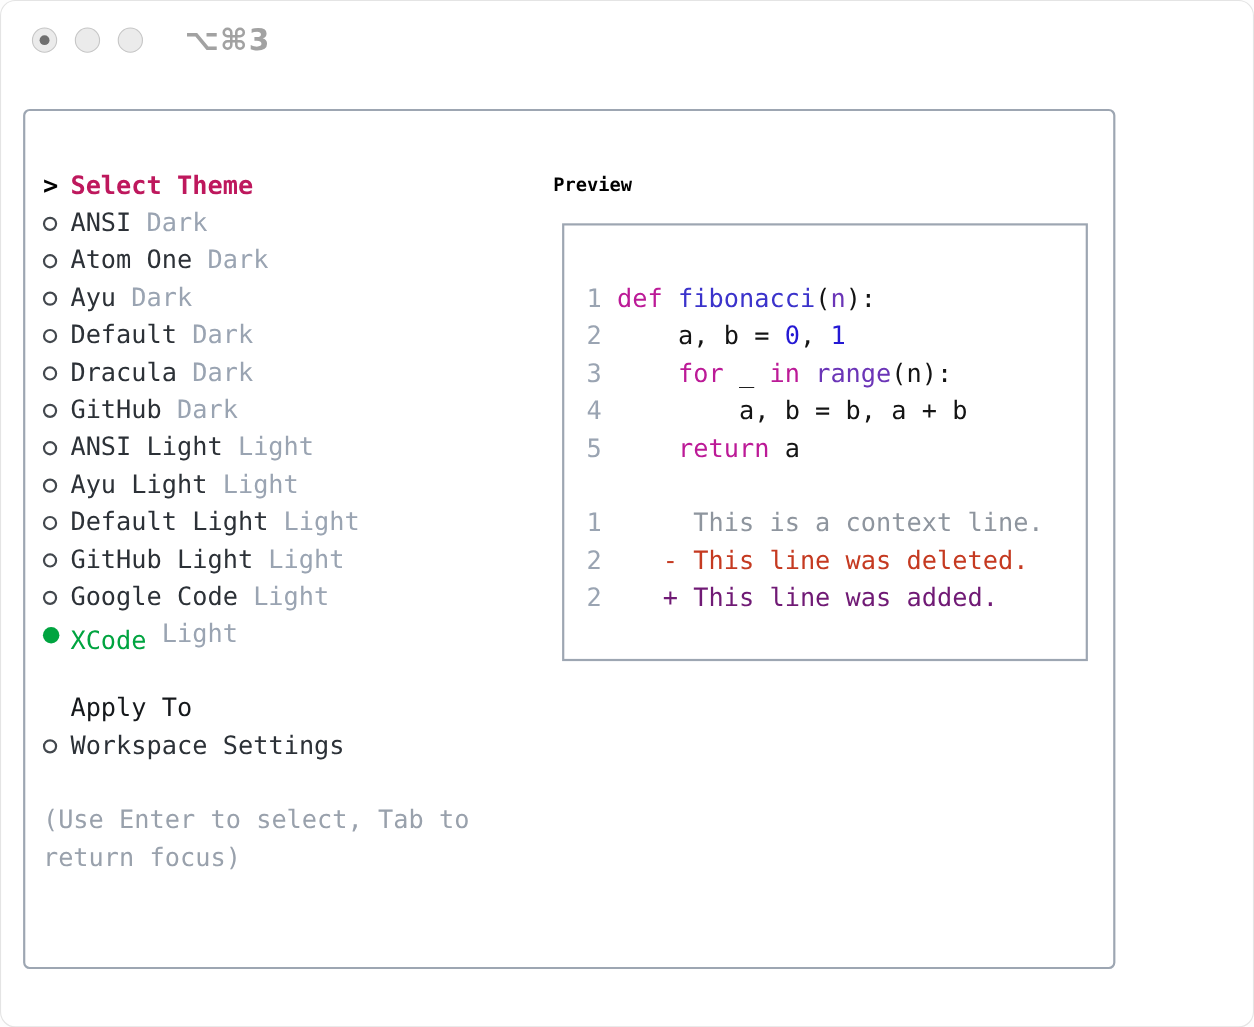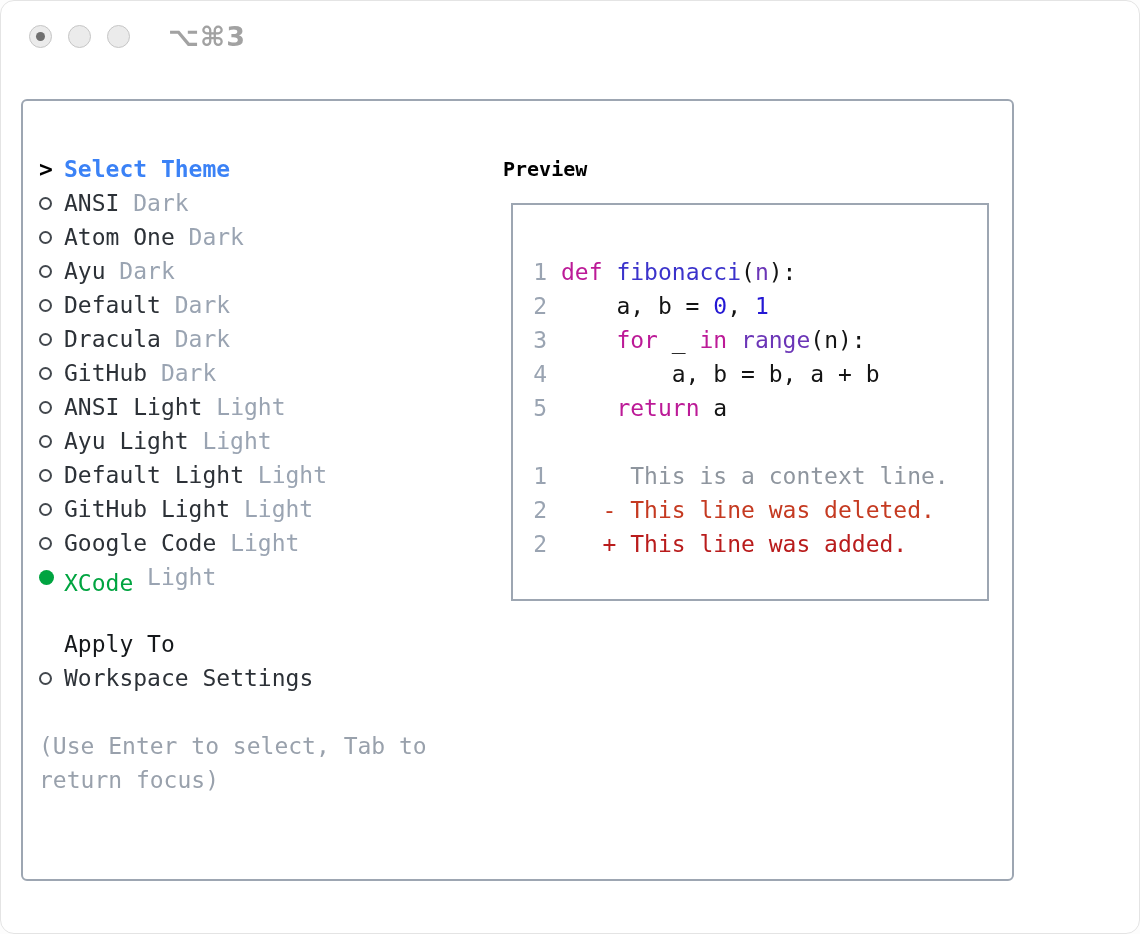--- a/index.html
+++ b/index.html
@@ -16,39 +16,39 @@
   
   .panel{position:absolute;left:20px;top:98px;width:993px;height:782px;border:2px solid #9da6b2;border-radius:6px;box-sizing:border-box;background:#fff;}
 
   
   .left{position:absolute;left:16px;top:51px;font-size:23px;line-height:34px;color:#2c3137;}
   .row{display:flex;align-items:center;height:34px;white-space:pre;}
   .marker{display:inline-flex;width:25px;align-items:center;flex:none;}
   .arrow{font-weight:bold;color:#000;}
   .ring{width:13px;height:13px;border-radius:50%;border:2px solid #43484e;box-sizing:border-box;}
   .dot{width:15px;height:15px;border-radius:50%;background:#00a440;}
-  .hdr{font-weight:bold;color:#3b82f6;}
+  .hdr{font-weight:bold;color:#be185d;}
   .subhdr{color:#15181b;}
   .item-name{color:#2c3137;}
   .sel .item-name{color:#00a440;margin-top:12px;}
   .tag{color:#9aa4b2;margin-left:0.6em;}
   .spacer{height:33px;}
   .footer-line{color:#99a1ac;height:34px;line-height:34px;white-space:pre;}
 
   
-  .preview-title{position:absolute;left:480px;top:51px;height:34px;line-height:34px;font-size:20px;font-weight:bold;color:#000;}
+  .preview-title{position:absolute;left:480px;top:51px;height:34px;line-height:34px;font-size:17px;font-weight:bold;color:#000;}
   .preview-box{position:absolute;left:488px;top:102px;width:478px;height:398px;border:2px solid #9da6b2;box-sizing:border-box;background:#fff;}
   .code{position:absolute;left:20px;top:50px;font-size:23px;line-height:34px;}
   .code-line{display:flex;height:34px;white-space:pre;}
   .ln{display:inline-block;width:14px;text-align:right;color:#9aa4b2;flex:none;}
   .seg{white-space:pre;}
   .code-line .segs{margin-left:14px;text-align:right;}
   .c-kw{color:#bc1a97;} .c-fn{color:#3b33cb;} .c-bi{color:#6b35b7;}
   .c-num{color:#2418d4;} .c-pl{color:#141414;}
-  .c-ctx{color:#8e959e;} .c-del{color:#c53a21;} .c-add{color:#b91c1c;}
+  .c-ctx{color:#8e959e;} .c-del{color:#c53a21;} .c-add{color:#701a75;}
 </style>
 </head>
 <body>
 
 <div class="window">
   <div class="titlebar">
     <div class="tl tl1">
         <span class="tl-dot"></span>
       </div>
     <div class="tl tl2"></div>

